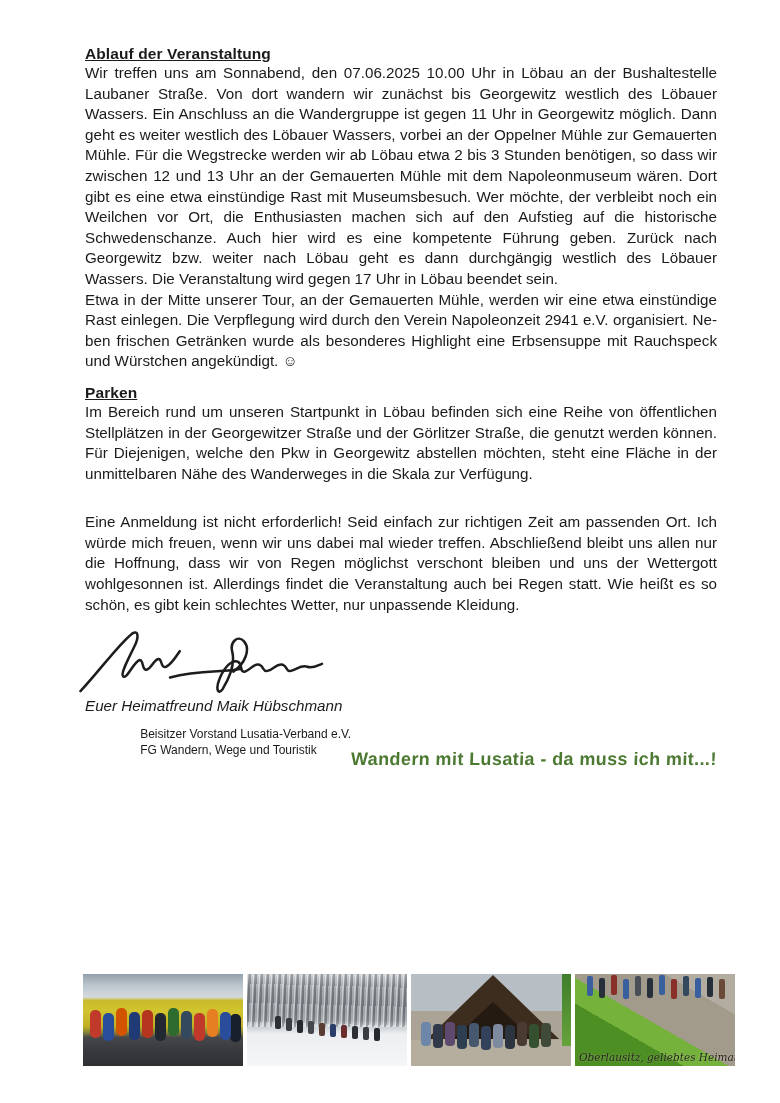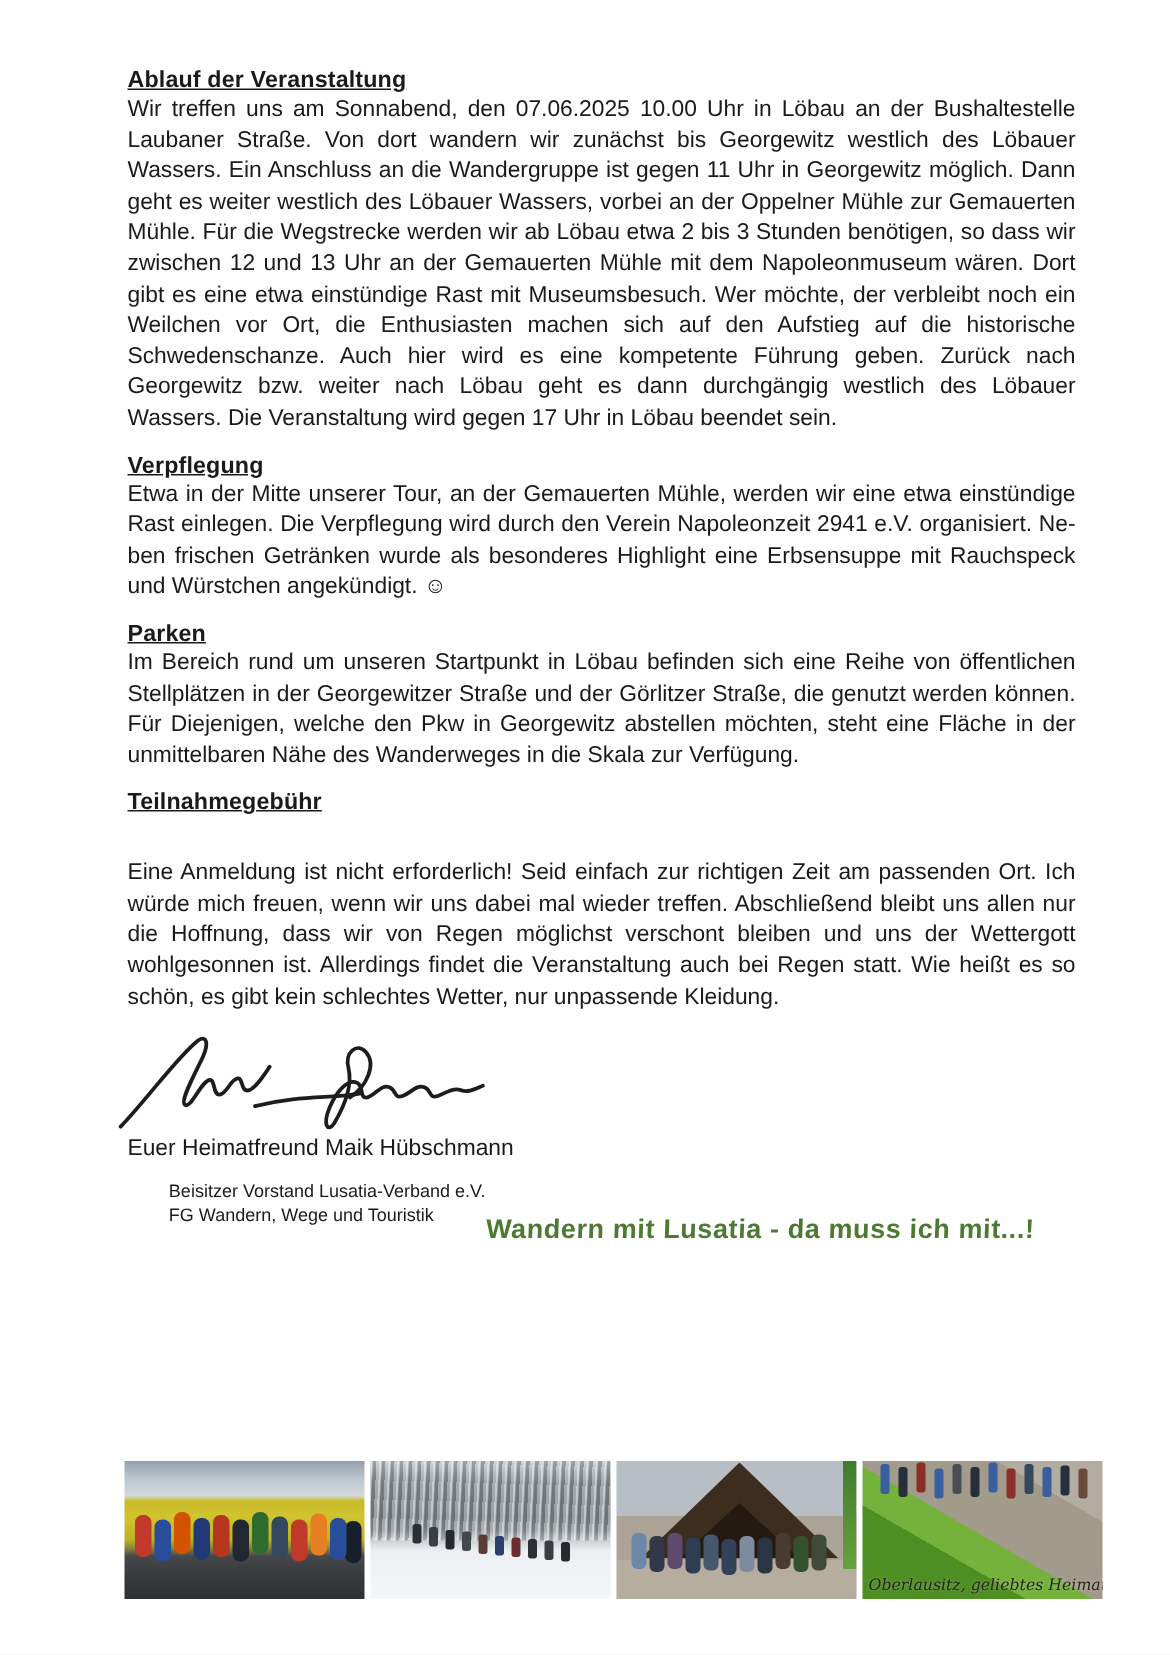--- a/index.html
+++ b/index.html
@@ -44,29 +44,29 @@
   }
 
   
   .signature-wrap {
     margin-top: 6px;
     margin-left: -12px;
     height: 74px;
   }
   .signature-wrap svg { display: block; }
 
-  .signed-by { font-size: 15.2px; margin-top: 2px; }
+  .signed-by { font-size: 15.2px; margin-top: 2px; font-style: italic; }
 
   .role-block { font-size: 12px; line-height: 15.5px; margin-top: 13px; }
 
   
   .bottom-row {
     display: flex;
     align-items: flex-end;
-    justify-content: center;
+    justify-content: flex-end;
   }
   .slogan {
     font-size: 18px;
     font-weight: bold;
     letter-spacing: 0.4px;
     white-space: nowrap;
     transform: skewX(-2deg);
     margin-bottom: -12px;
   }
 
@@ -182,27 +182,25 @@
   }
 </style>
 </head>
 <body>
 
 <div class="page">
 
   <h2 class="doc-heading first">Ablauf der Veranstaltung</h2>
   <p class="doc-para">Wir treffen uns am Sonnabend, den 07.06.2025 10.00 Uhr in Löbau an der Bushaltestelle Lau­baner Straße. Von dort wandern wir zunächst bis Georgewitz westlich des Löbauer Wassers. Ein Anschluss an die Wandergruppe ist gegen 11 Uhr in Georgewitz möglich. Dann geht es weiter westlich des Löbauer Wassers, vorbei an der Oppelner Mühle zur Gemauerten Mühle. Für die Wegstrecke werden wir ab Löbau etwa 2 bis 3 Stunden benötigen, so dass wir zwischen 12 und 13 Uhr an der Gemauerten Mühle mit dem Napoleonmuseum wären. Dort gibt es eine etwa einstündige Rast mit Museumsbesuch. Wer möchte, der verbleibt noch ein Weilchen vor Ort, die Enthusiasten machen sich auf den Aufstieg auf die historische Schwedenschanze. Auch hier wird es eine kompetente Führung geben. Zurück nach Georgewitz bzw. weiter nach Löbau geht es dann durchgängig westlich des Löbauer Wassers. Die Veranstaltung wird gegen 17 Uhr in Löbau beendet sein.</p>
 
-  <h2 class="doc-heading">Verpflegung</h2>
   <p class="doc-para">Etwa in der Mitte unserer Tour, an der Gemauerten Mühle, werden wir eine etwa einstündige Rast einlegen. Die Verpflegung wird durch den Verein Napoleonzeit 2941 e.V. organisiert. Ne­ben frischen Getränken wurde als besonderes Highlight eine Erbsensuppe mit Rauchspeck und Würstchen angekündigt. ☺</p>
 
   <h2 class="doc-heading">Parken</h2>
   <p class="doc-para">Im Bereich rund um unseren Startpunkt in Löbau befinden sich eine Reihe von öffentlichen Stellplätzen in der Georgewitzer Straße und der Görlitzer Straße, die genutzt werden können. Für Diejenigen, welche den Pkw in Georgewitz abstellen möchten, steht eine Fläche in der un­mittelbaren Nähe des Wanderweges in die Skala zur Verfügung.</p>
 
-  <h2 class="doc-heading">Teilnahmegebühr</h2>
   <p class="doc-para gap-big">Eine Anmeldung ist nicht erforderlich! Seid einfach zur richtigen Zeit am passenden Ort. Ich würde mich freuen, wenn wir uns dabei mal wieder treffen. Abschließend bleibt uns allen nur die Hoffnung, dass wir von Regen möglichst verschont bleiben und uns der Wettergott wohlgeson­nen ist. Allerdings findet die Veranstaltung auch bei Regen statt. Wie heißt es so schön, es gibt kein schlechtes Wetter, nur unpassende Kleidung.</p>
 
 
   <div class="signature-wrap">
     <svg width="270" height="74" viewBox="0 0 272 76" aria-hidden="true">
       <g fill="none" stroke="#1d1d1d" stroke-width="2.6" stroke-linecap="round" stroke-linejoin="round">
         <path d="M5 72 C24 52 44 24 58 13 C64 9 66 15 60 27 C52 43 46 55 49 57 C53 60 60 41 66 40 C70 40 68 51 73 50 C78 49 80 40 85 39 C89 38 87 49 93 47 C98 45 103 37 107 31"></path>
         <path d="M97 58 C128 50 152 53 170 49"></path>
         <path d="M162 52 C174 44 180 29 173 21 C167 14 158 21 161 32 C164 45 157 60 151 70 C147 76 143 71 148 59 C153 47 161 39 167 42 C172 45 168 53 174 52 C180 50 183 43 189 45 C194 47 192 53 198 51 C204 49 207 43 213 45 C218 47 216 53 222 51 C228 49 232 45 238 47 C243 49 248 46 253 44"></path>
       </g>

